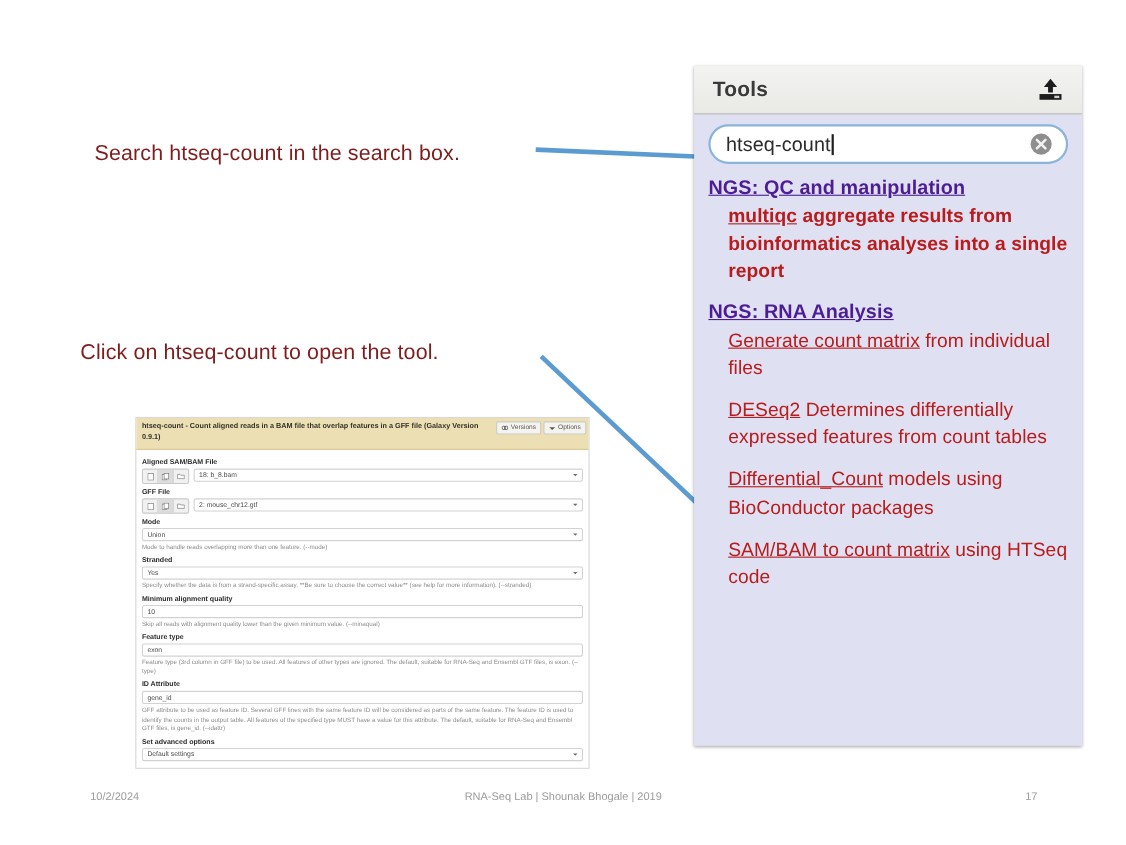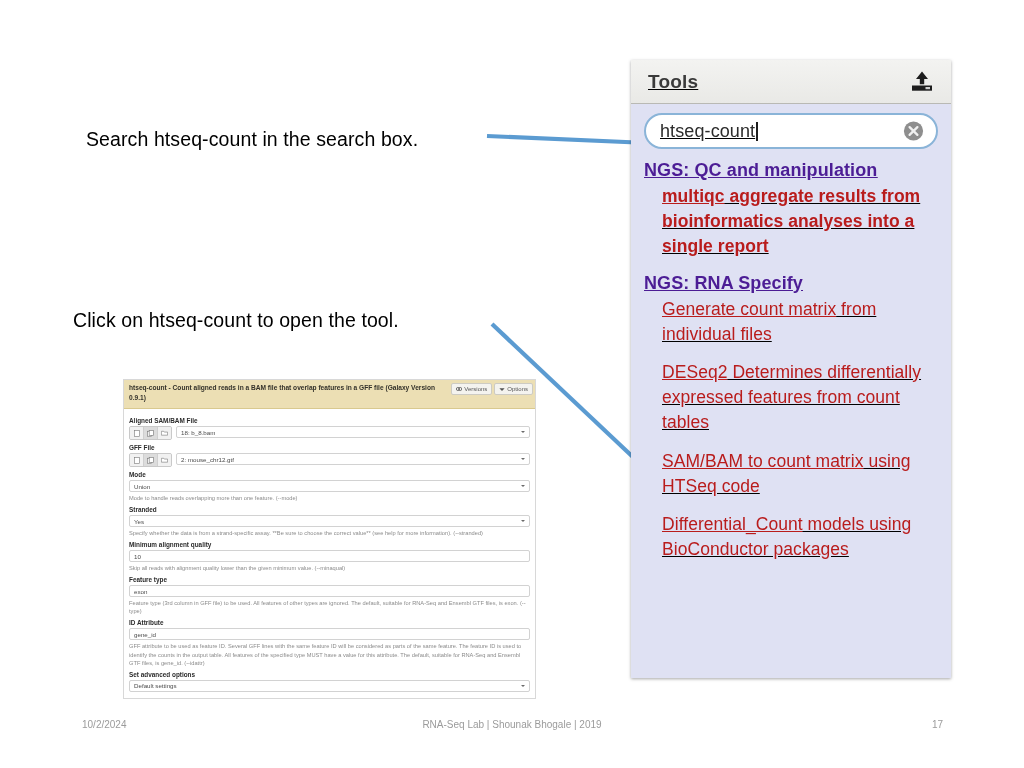--- a/index.html
+++ b/index.html
@@ -11,21 +11,21 @@
     height: 768px;
     background: #ffffff;
     font-family: "Liberation Sans", sans-serif;
     overflow: hidden;
     position: relative;
   }
 
   
   .callout {
     position: absolute;
-    color: #000000;
+    color: #7f1d1d;
     font-size: 19.5px;
     font-family: "Liberation Sans", sans-serif;
     white-space: nowrap;
     letter-spacing: 0.1px;
   }
   #callout-search  { left: 86px; top: 128px; }
   #callout-click   { left: 73px; top: 309px; }
 
   
   #arrow-layer {
@@ -33,26 +33,25 @@
     left: 0; top: 0;
     width: 1024px; height: 768px;
     pointer-events: none;
   }
 
   
   #tools-panel {
     position: absolute;
     left: 631px;
     top: 60px;
-    width: 320px;
+    width: 353px;
     height: 618px;
     background: #dfe1f3;
     box-shadow: 0 1px 3px rgba(0,0,0,.35);
     overflow: hidden;
-    text-decoration: underline;
   }
   #tools-header {
     height: 44px;
     background: linear-gradient(to bottom, #f3f3f1 0%, #e9e9e6 100%);
     border-bottom: 1px solid #b9b9b4;
     display: flex;
     align-items: center;
     justify-content: space-between;
     padding: 0 12px 0 17px;
     box-sizing: border-box;
@@ -292,37 +291,37 @@
   </div>
 
   <div class="tool-section">
     <div class="section-head">NGS: QC and manipulation</div>
     <div class="tool-entry bold-desc">
       <span class="tname">multiqc</span><span> aggregate results from bioinformatics analyses into a single report</span>
     </div>
   </div>
 
   <div class="tool-section">
-    <div class="section-head">NGS: RNA Specify</div>
+    <div class="section-head">NGS: RNA Analysis</div>
 
     <div class="tool-entry">
       <span class="tname">Generate count matrix</span><span> from individual files</span>
     </div>
 
     <div class="tool-entry">
       <span class="tname">DESeq2</span><span> Determines differentially expressed features from count tables</span>
     </div>
 
 
     <div class="tool-entry">
+      <span class="tname">Differential_Count</span><span> models using BioConductor packages</span>
+    </div>
+
+    <div class="tool-entry">
       <span class="tname">SAM/BAM to count matrix</span><span> using HTSeq code</span>
-    </div>
-
-    <div class="tool-entry">
-      <span class="tname">Differential_Count</span><span> models using BioConductor packages</span>
     </div>
   </div>
 </div>
 
 <div id="tool-form">
 
   <div id="form-header">
     <div id="form-title">htseq-count - Count aligned reads in a BAM file that overlap features in a GFF file (Galaxy Version 0.9.1)</div>
     <div id="form-header-btns">
       <div class="hdr-btn">

